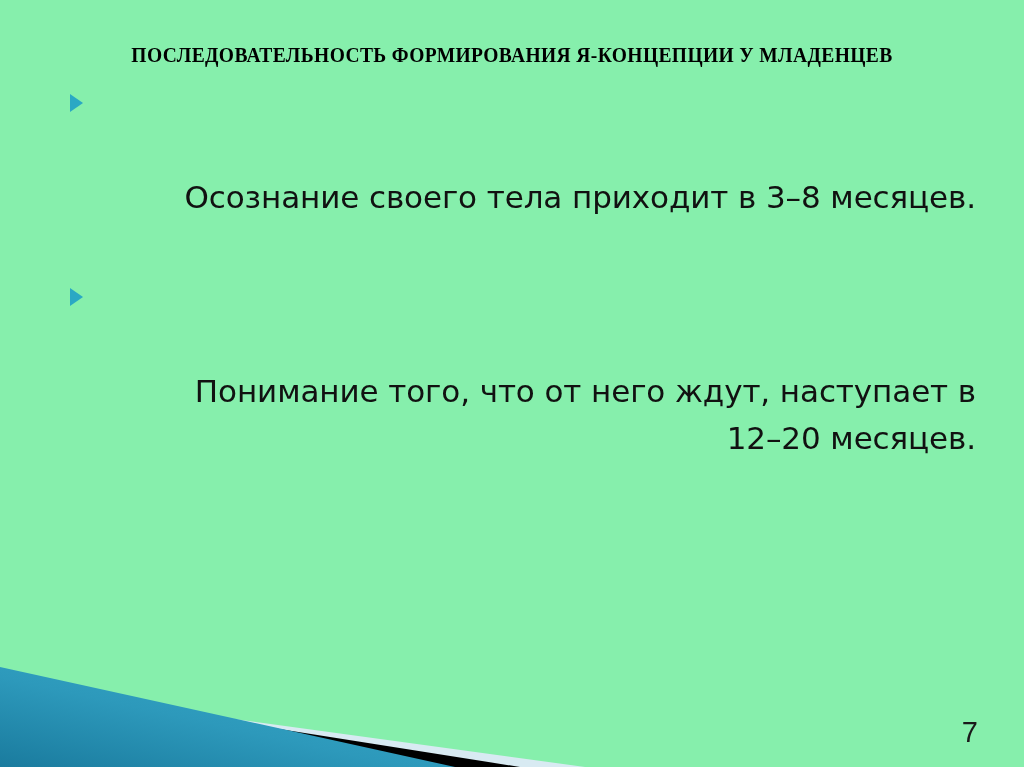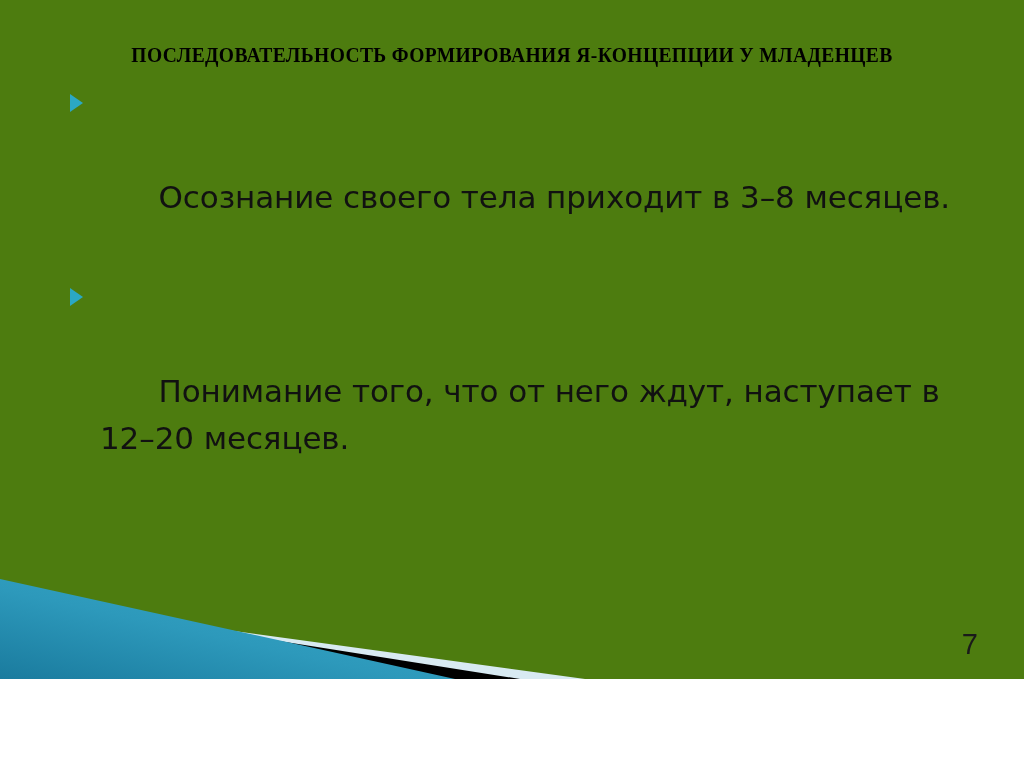--- a/index.html
+++ b/index.html
@@ -9,22 +9,22 @@
     background: #ffffff;
   }
 
   body {
     font-family: "DejaVu Sans", sans-serif;
   }
 
   .slide {
     position: relative;
     width: 1024px;
-    height: 679px;
-    background: #4d7c0f;
+    height: 767px;
+    background: #86efac;
     overflow: hidden;
   }
 
   
   .slide-title {
     position: absolute;
     left: 60px;
     top: 28px;
     width: 904px;
     text-align: center;
@@ -52,20 +52,21 @@
     position: relative;
     display: block;
     padding-left: 34px;
     margin: 0 0 6px 0;
     font-family: "DejaVu Sans", sans-serif;
     font-size: 31px;
     line-height: 47px;
     color: #111111;
     letter-spacing: -0.1px;
     white-space: pre-wrap;
+    text-align: right;
   }
 
   .bullet-marker {
     position: absolute;
     left: 4px;
     top: 14px;
     width: 0;
     height: 0;
     border-top: 9px solid transparent;
     border-bottom: 9px solid transparent;

